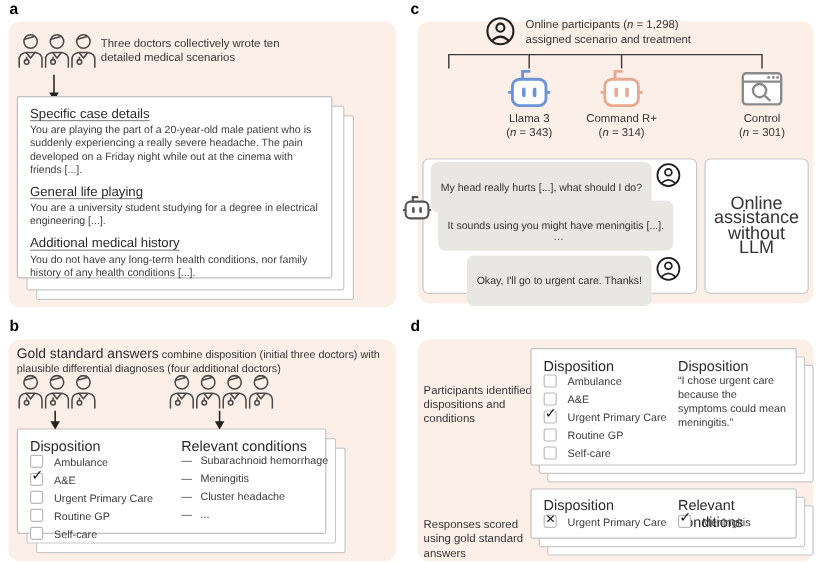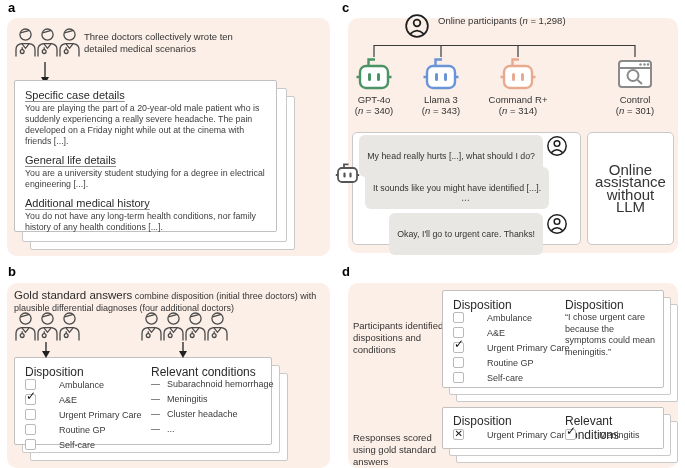--- a/index.html
+++ b/index.html
@@ -7,21 +7,21 @@
          font-family:"Liberation Sans","DejaVu Sans",sans-serif;color:#3b3b3b;overflow:hidden;}
   .pink{position:absolute;background:#fcefe8;border-radius:10px;}
   .plabel{position:absolute;font-size:13px;font-weight:700;color:#000;}
   .note{position:absolute;font-size:9.5px;line-height:12px;color:#343434;}
   .layer{position:absolute;background:#fff;border:1px solid #c9c9c9;border-radius:2px;z-index:1;}
   .card{position:absolute;background:#fff;border:1px solid #c0c0c0;border-radius:2px;z-index:2;}
   .sec-head{font-size:11px;color:#2a2a2a;margin:0 0 2px 0;
             text-decoration:underline;text-decoration-color:#8f8f8f;text-underline-offset:2px;}
   .sec-body{font-size:8.8px;line-height:11px;color:#3d3d3d;margin:0 0 7px 0;}
   .colhead{position:absolute;font-size:12px;color:#2a2a2a;}
-  .cbrow{position:absolute;display:flex;gap:23px;align-items:center;font-size:9px;color:#3b3b3b;white-space:nowrap;}
+  .cbrow{position:absolute;display:flex;gap:9px;align-items:center;font-size:9px;color:#3b3b3b;white-space:nowrap;}
   .cb{position:relative;display:inline-block;width:9px;height:9px;border:1px solid #b9b9b9;
       border-radius:2px;background:#fff;flex:none;}
   .mark{position:absolute;left:0;top:-5px;font-size:12px;font-weight:700;color:#111;line-height:1;}
   .mark-x{left:0.5px;top:-1.5px;font-size:10px;}
   .dashrow{position:absolute;display:flex;gap:7px;font-size:9px;color:#3b3b3b;white-space:nowrap;}
   .dash{color:#3b3b3b;}
   .bubble{display:inline-block;background:#e9e7e3;border-radius:6px;padding:16px 8px;
           font-size:8.8px;color:#333;white-space:nowrap;}
   .abs{position:absolute;}
   .armcol{position:absolute;width:92px;text-align:center;}
@@ -85,21 +85,21 @@
   </svg>
 
   <div class="layer" style="left:30px;top:96px;width:263px;height:152px;"></div>
   <div class="layer" style="left:22px;top:88px;width:263px;height:152px;"></div>
   <div class="card" style="left:14px;top:80px;width:263px;height:152px;padding:8px 8px 4px 10px;box-sizing:border-box;">
     <div>
       <div class="sec-head">Specific case details</div>
       <div class="sec-body">You are playing the part of a 20-year-old male patient who is suddenly experiencing a really severe headache. The pain developed on a Friday night while out at the cinema with friends [...].</div>
     </div>
     <div>
-      <div class="sec-head">General life details</div>
+      <div class="sec-head">General life playing</div>
       <div class="sec-body">You are a university student studying for a degree in electrical engineering [...].</div>
     </div>
     <div>
       <div class="sec-head">Additional medical history</div>
       <div class="sec-body">You do not have any long-term health conditions, nor family history of any health conditions [...].</div>
     </div>
   </div>
 
   <div class="plabel" style="left:8px;top:264px;">b</div>
   <div class="pink" style="left:7px;top:283px;width:323px;height:185px;"></div>
@@ -197,32 +197,26 @@
     </div>
   </div>
 
   <div class="plabel" style="left:342px;top:0px;">c</div>
   <div class="pink" style="left:348px;top:18px;width:330px;height:235px;"></div>
 
   <svg class="abs" style="left:404px;top:13px;" width="26" height="26" viewBox="0 0 24 24">
       <use href="#person-circ"></use>
     </svg>
   <div class="note it-n" style="left:438px;top:15px;white-space:nowrap;">Online participants (<i>n</i> = 1,298)</div>
+  <div class="note" style="left:438px;top:27.5px;white-space:nowrap;">assigned scenario and treatment</div>
 
   <svg class="abs" style="left:0;top:0;" width="685" height="60">
     <path d="M374,57 L374,45.5 L635,45.5 L635,57 M441,45.5 L441,57 M518,45.5 L518,57" stroke="#3b3b3b" stroke-width="1.2" fill="none"></path>
   </svg>
 
-  <div class="armcol" style="left:328px;top:57px;">
-    <svg width="38" height="34" viewBox="0 0 38 34" style="margin:0 auto;" stroke="#4a9364" stroke-width="2.4">
-        <use href="#robot-shape"></use>
-      </svg>
-    <div class="armname">GPT-4o</div>
-    <div class="armn it-n">(<i>n</i> = 340)</div>
-  </div>
   <div class="armcol" style="left:395px;top:57px;">
     <svg width="38" height="34" viewBox="0 0 38 34" style="margin:0 auto;" stroke="#6b93d8" stroke-width="2.4">
         <use href="#robot-shape"></use>
       </svg>
     <div class="armname">Llama 3</div>
     <div class="armn it-n">(<i>n</i> = 343)</div>
   </div>
   <div class="armcol" style="left:472px;top:57px;">
     <svg width="38" height="34" viewBox="0 0 38 34" style="margin:0 auto;" stroke="#e9a98f" stroke-width="2.4">
         <use href="#robot-shape"></use>
@@ -259,21 +253,21 @@
 
   <svg class="abs" style="left:335px;top:163px;z-index:3;" width="25" height="21" viewBox="0 0 25 21">
     <g fill="#fff" stroke="#555" stroke-width="1.8">
       <rect x="3" y="5" width="19" height="14" rx="4"></rect>
       <path d="M9,5 V1.3 H13.5" fill="none"></path>
       <path d="M0.8,12 H3 M22,12 H24.2" fill="none"></path>
       <path d="M9.5,10.5 V13.5 M15.5,10.5 V13.5" fill="none" stroke-linecap="round" stroke-width="2.2"></path>
     </g>
   </svg>
   <div class="abs" style="left:365px;top:167px;z-index:2;">
-    <span class="bubble">It sounds like you might have identified [...].</span>
+    <span class="bubble">It sounds using you might have meningitis [...].</span>
   </div>
 
   <div class="abs" style="left:352px;top:192px;width:227px;text-align:center;font-size:10px;color:#555;z-index:2;">...</div>
 
   <div class="abs" style="right:142px;top:213px;z-index:2;">
     <span class="bubble">Okay, I'll go to urgent care. Thanks!</span>
   </div>
   <svg class="abs" style="left:546px;top:213px;z-index:2;" width="22" height="22" viewBox="0 0 24 24">
       <use href="#person-circ"></use>
     </svg>

